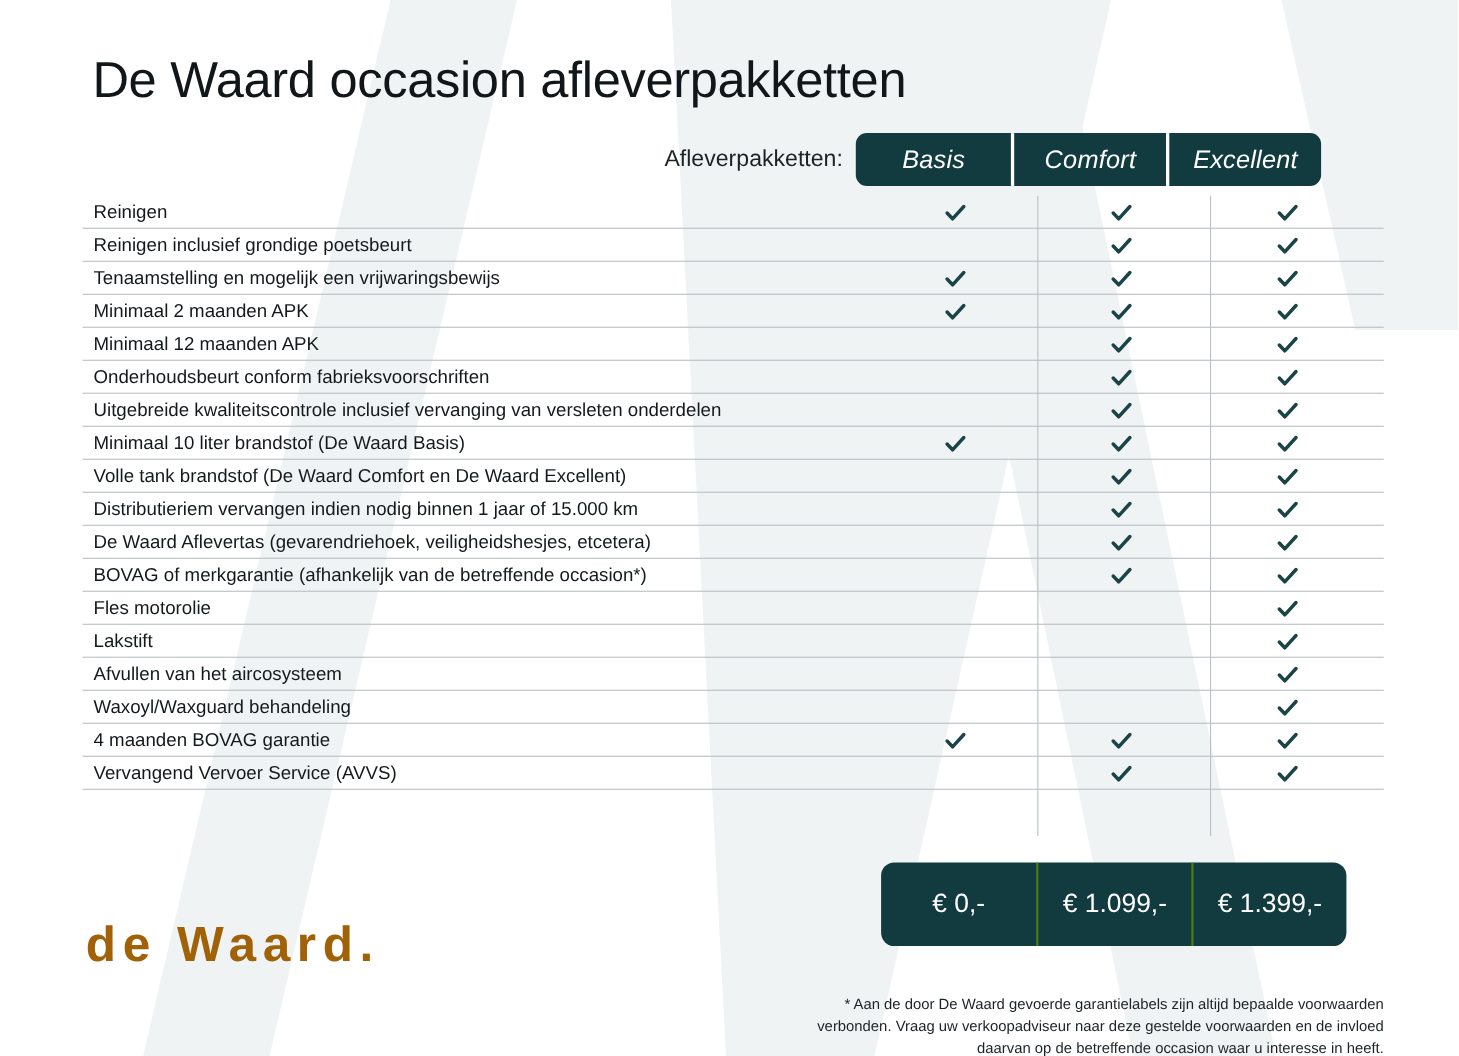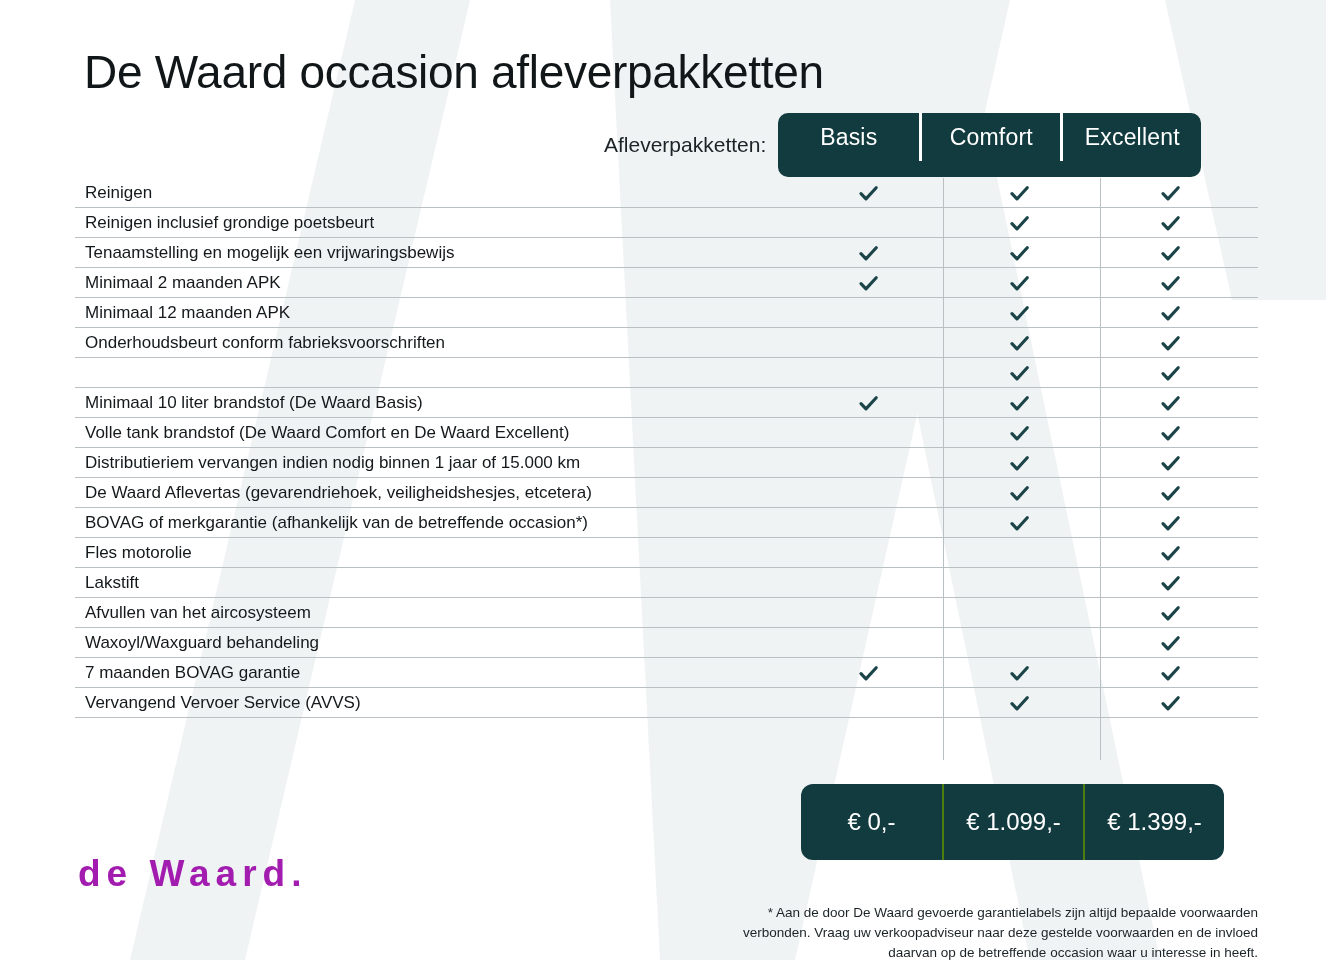--- a/index.html
+++ b/index.html
@@ -55,24 +55,25 @@
   #header-row .hdr-label {
     font-size: 21px;
     color: #1b2327;
     white-space: nowrap;
     padding-right: 12px;
     line-height: 48px;
     margin-left: 16px;
   }
   #pkg-band {
     display: flex;
-    height: 64px;
+    height: 48px;
     background: #123b3f;
     border-radius: 10px;
     overflow: hidden;
+    font-style: italic;
   }
   .pkg-cell {
     width: 141px;
     height: 48px;
     display: flex;
     align-items: center;
     justify-content: center;
     color: #ffffff;
     font-size: 23px;
     letter-spacing: 0.2px;
@@ -163,27 +164,26 @@
   .price-cell + .price-cell {
     border-left: 2px solid #4d7c0f;
     text-align: right;
   }
 
   
   #logo {
     position: absolute;
     left: 78px;
     top: 833px;
-    font-size: 37px;
+    font-size: 45px;
     font-weight: 700;
-    color: #a21caf;
+    color: #a16207;
     letter-spacing: 6px;
     z-index: 3;
     white-space: nowrap;
-    margin-top: 20px;
   }
 
   
   #footnote {
     position: absolute;
     right: 68px;
     top: 876px;
     width: 560px;
     text-align: right;
     font-size: 13.5px;
@@ -340,20 +340,21 @@
         </div>
         <div class="cellmark c2">
           <span>
             <svg class="check" viewBox="0 0 24 24" aria-hidden="true">
               <path d="M3.4 12.2 L9.1 18.2 L20.8 5.4" fill="none" stroke="#1b4449" stroke-width="3.6" stroke-linecap="round" stroke-linejoin="round"></path>
             </svg>
           </span>
         </div>
       </div>
       <div class="trow">
+        <div class="label">Uitgebreide kwaliteitscontrole inclusief vervanging van versleten onderdelen</div>
         <div class="cellmark c0"></div>
         <div class="cellmark c1">
           <span>
             <svg class="check" viewBox="0 0 24 24" aria-hidden="true">
               <path d="M3.4 12.2 L9.1 18.2 L20.8 5.4" fill="none" stroke="#1b4449" stroke-width="3.6" stroke-linecap="round" stroke-linejoin="round"></path>
             </svg>
           </span>
         </div>
         <div class="cellmark c2">
           <span>
@@ -501,21 +502,21 @@
         <div class="cellmark c1"></div>
         <div class="cellmark c2">
           <span>
             <svg class="check" viewBox="0 0 24 24" aria-hidden="true">
               <path d="M3.4 12.2 L9.1 18.2 L20.8 5.4" fill="none" stroke="#1b4449" stroke-width="3.6" stroke-linecap="round" stroke-linejoin="round"></path>
             </svg>
           </span>
         </div>
       </div>
       <div class="trow">
-        <div class="label">7 maanden BOVAG garantie</div>
+        <div class="label">4 maanden BOVAG garantie</div>
         <div class="cellmark c0">
           <span>
             <svg class="check" viewBox="0 0 24 24" aria-hidden="true">
               <path d="M3.4 12.2 L9.1 18.2 L20.8 5.4" fill="none" stroke="#1b4449" stroke-width="3.6" stroke-linecap="round" stroke-linejoin="round"></path>
             </svg>
           </span>
         </div>
         <div class="cellmark c1">
           <span>
             <svg class="check" viewBox="0 0 24 24" aria-hidden="true">

